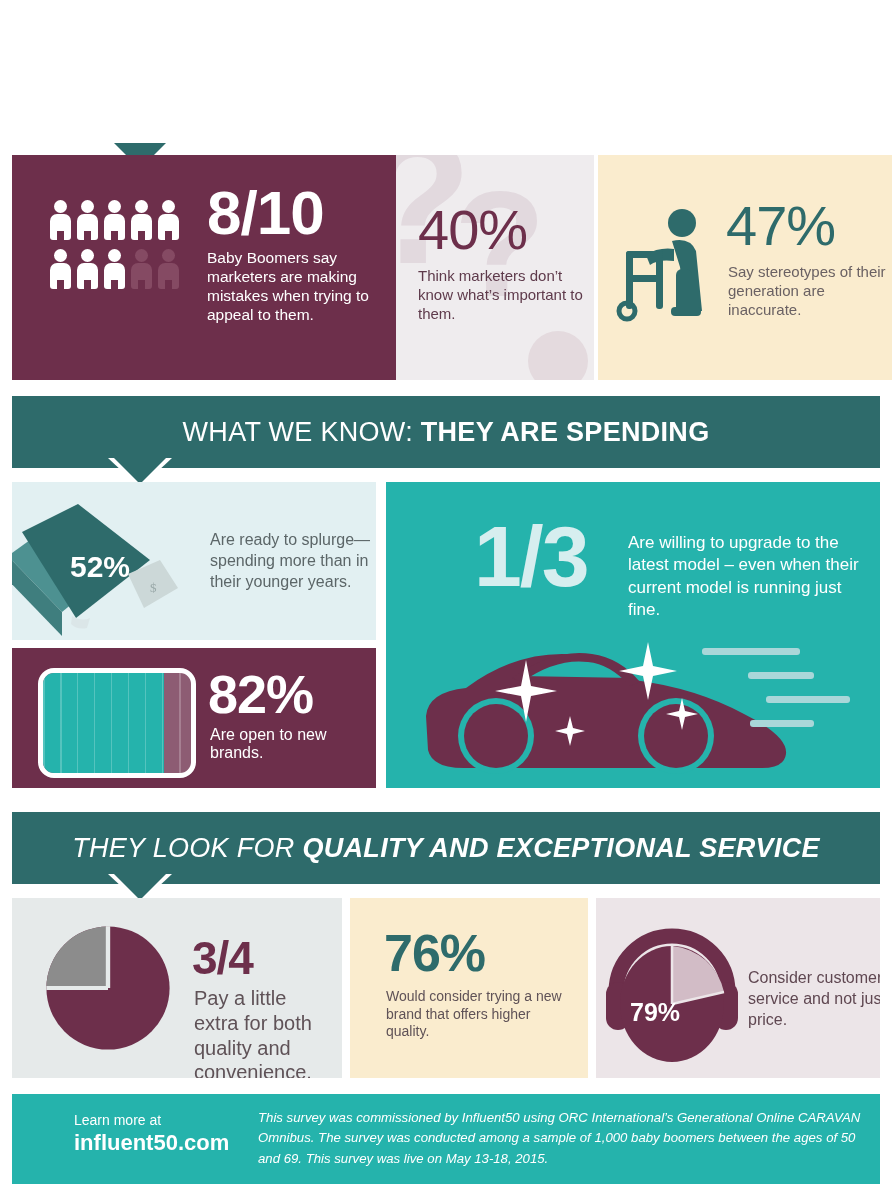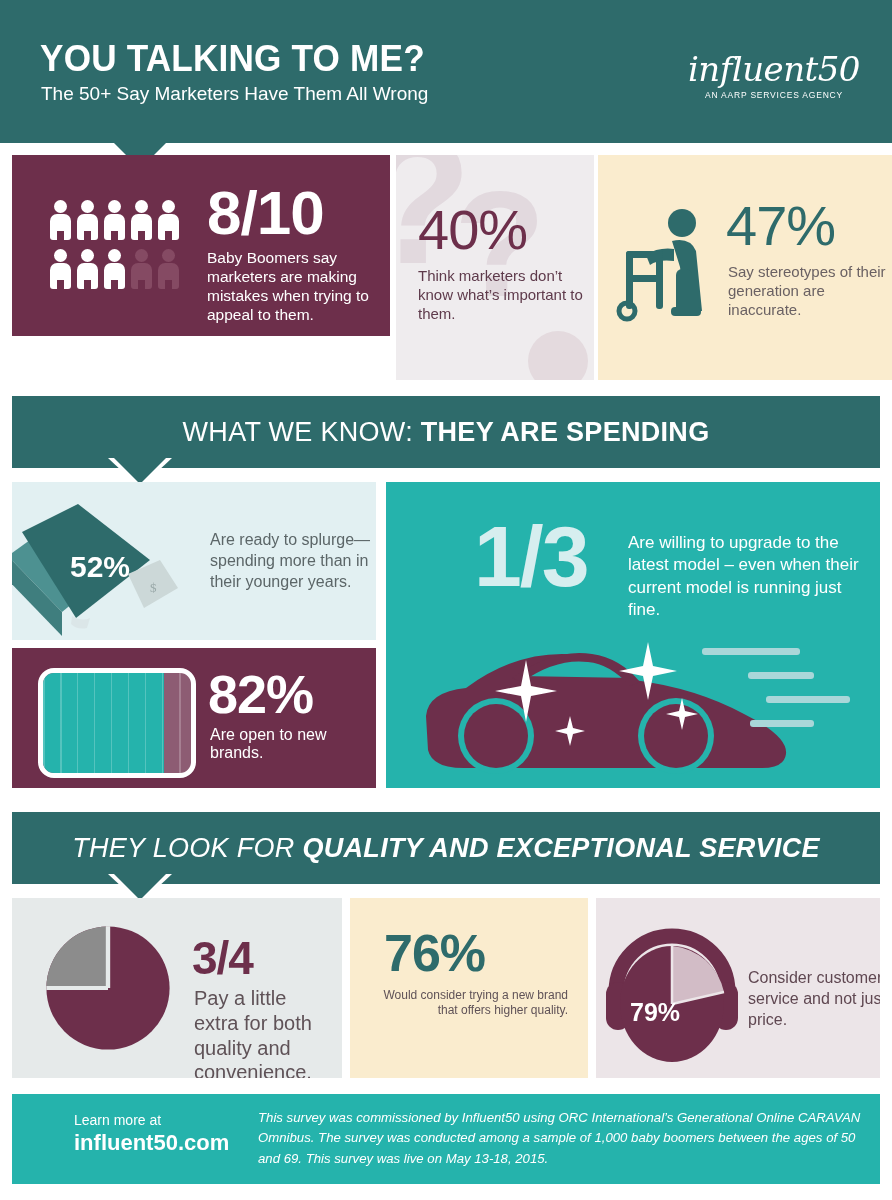--- a/index.html
+++ b/index.html
@@ -72,50 +72,42 @@
   
   .n82{position:absolute;left:196px;top:22px;font-size:54px;color:#ffffff;font-weight:bold;line-height:.9;letter-spacing:-1px;}
   .t82{position:absolute;left:198px;top:78px;font-size:16px;color:#ffffff;line-height:1.1;}
 
   
   .n34{position:absolute;left:180px;top:40px;font-size:46px;color:#6d2f4b;font-weight:bold;line-height:.9;letter-spacing:-1px;text-align:right;}
   .t34{position:absolute;left:182px;top:88px;width:140px;font-size:20px;color:#5f5257;line-height:1.24;}
 
   
   .n76{position:absolute;left:34px;top:32px;font-size:52px;color:#2e6b6b;font-weight:bold;line-height:.9;letter-spacing:-1px;}
-  .t76{position:absolute;left:28px;top:90px;width:190px;font-size:12px;color:#5f5257;line-height:1.26;text-align:right;}
+  .t76{position:absolute;left:36px;top:90px;width:190px;font-size:14px;color:#5f5257;line-height:1.26;}
 
   
   .n79{position:absolute;left:34px;top:100px;font-size:25px;color:#ffffff;font-weight:bold;z-index:6;}
   .t79{position:absolute;left:152px;top:70px;width:140px;font-size:16px;color:#5f4751;line-height:1.3;}
 
   
   .f-learn{position:absolute;left:62px;top:18px;font-size:14px;color:#ffffff;}
   .f-url{position:absolute;left:62px;top:36px;font-size:22px;color:#ffffff;font-weight:bold;}
   .f-note{position:absolute;left:246px;top:14px;width:618px;font-size:13.2px;color:#ffffff;
     font-style:italic;line-height:1.55;}
 </style>
 </head>
 <body>
 
 <div id="page">
 
-  <div class="header">
-    <div class="hdr-title">YOU TALKING TO ME?</div>
-    <div class="hdr-sub">The 50+ Say Marketers Have Them All Wrong</div>
-    <div class="logo">
-      <div class="logo-mark">influent50</div>
-      <div class="logo-sub">AN AARP SERVICES AGENCY</div>
-    </div>
-  </div>
 
   <div class="notch-w" style="left:108px;top:143px;"></div>
   <div class="notch" style="left:114px;top:143px;"></div>
 
-  <div class="panel p-maroon" style="left:12px;top:155px;width:378px;height:181px;">
+  <div class="panel p-maroon" style="left:12px;top:155px;width:378px;height:225px;padding-left:8px;">
     <div class="people">
       <div class="prow">
         <div class="person on">
             <div class="p-head"></div>
             <div class="p-body"></div>
           </div>
         <div class="person on">
             <div class="p-head"></div>
             <div class="p-body"></div>
           </div>

